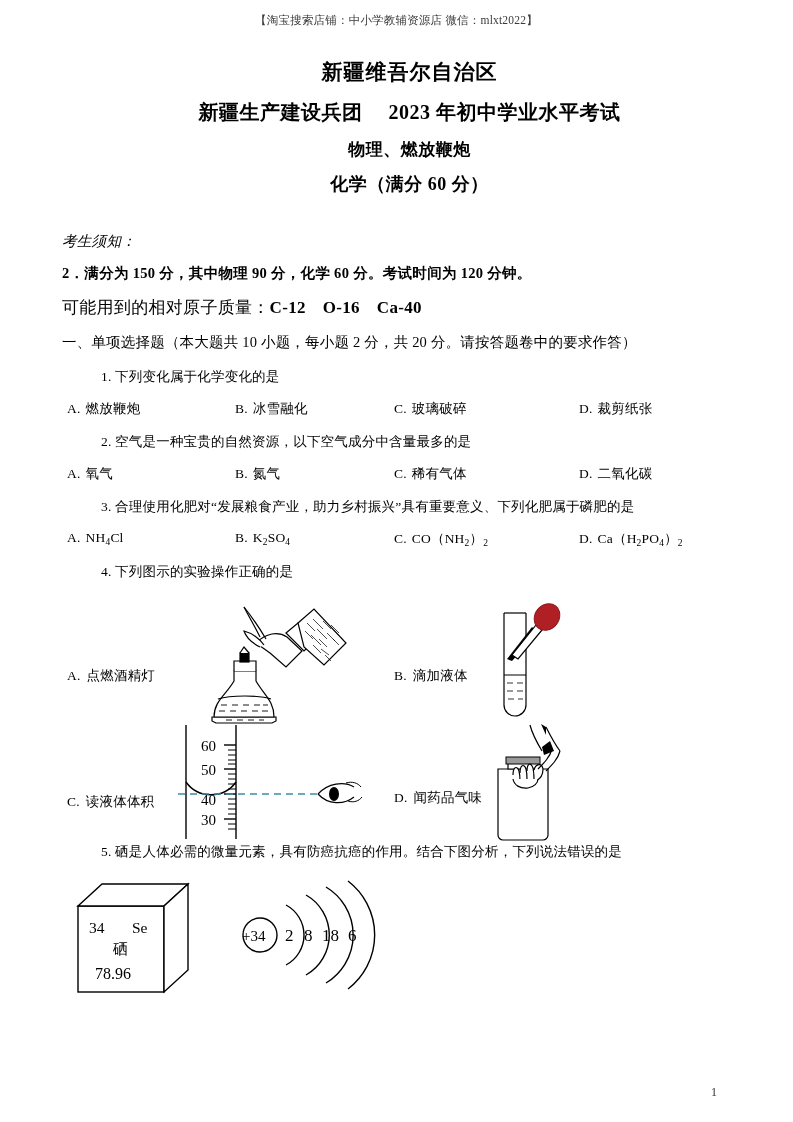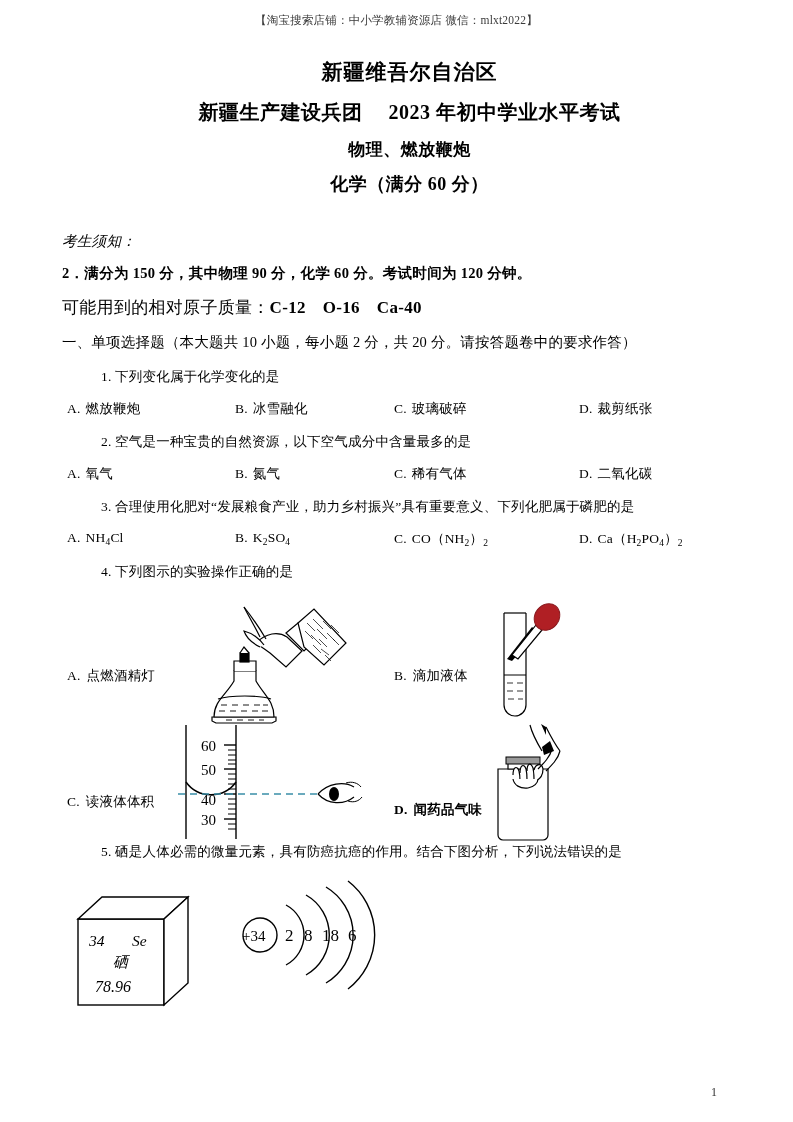--- a/index.html
+++ b/index.html
@@ -329,21 +329,21 @@
 
           <g font-family="Liberation Serif, serif" font-size="15" fill="#000" stroke="none">
             <text x="33" y="26">60</text>
             <text x="33" y="50">50</text>
             <text x="33" y="80">40</text>
             <text x="33" y="100">30</text>
           </g>
         </svg>
       </span>
 
-      <span class="fig-label" style="left:332px; top:206px;font-weight:bold;">
+      <span class="fig-label" style="left:332px; top:194px;">
         <span class="lbl">D.</span><span>闻药品气味</span>
       </span>
       <span class="svg-holder" style="left:418px; top:128px;">
         <svg width="115" height="120" viewBox="0 0 115 120" fill="none" stroke="#000" stroke-width="1.2">
 
           <path d="M18 46 L18 112 A5 5 0 0 0 23 117 L63 117 A5 5 0 0 0 68 112 L68 46 Z" fill="#fff"></path>
 
           <path d="M28 40 L28 46 L58 46 L58 40 Z" fill="#fff"></path>
 
           <rect x="26" y="34" width="34" height="7" fill="#9a9a9a" stroke="#000" stroke-width="1"></rect>
@@ -362,21 +362,21 @@
           <path d="M66 4 L61 1 L66 12 Z" fill="#000" stroke="none"></path>
           <path d="M62 24 L70 18 L74 28 L64 32 Z" fill="#000" stroke="none"></path>
         </svg>
       </span>
     </div>
 
     <div class="q-stem">5. 硒是人体必需的微量元素，具有防癌抗癌的作用。结合下图分析，下列说法错误的是</div>
 
     <div class="fig5">
 
-      <span class="svg-holder" style="left:8px; top:16px;font-style:italic;">
+      <span class="svg-holder" style="left:8px; top:3px;">
         <svg width="130" height="125" viewBox="0 0 130 125" fill="none" stroke="#000" stroke-width="1.4">
 
           <rect x="8" y="28" width="86" height="86" fill="#fff"></rect>
 
           <path d="M8 28 L32 6 L118 6 L94 28 Z" fill="#fff"></path>
 
           <path d="M94 28 L118 6 L118 92 L94 114 Z" fill="#fff"></path>
 
           <g font-family="Liberation Serif, serif" fill="#000" stroke="none">
             <text x="19" y="55" font-size="15.5">34</text>

